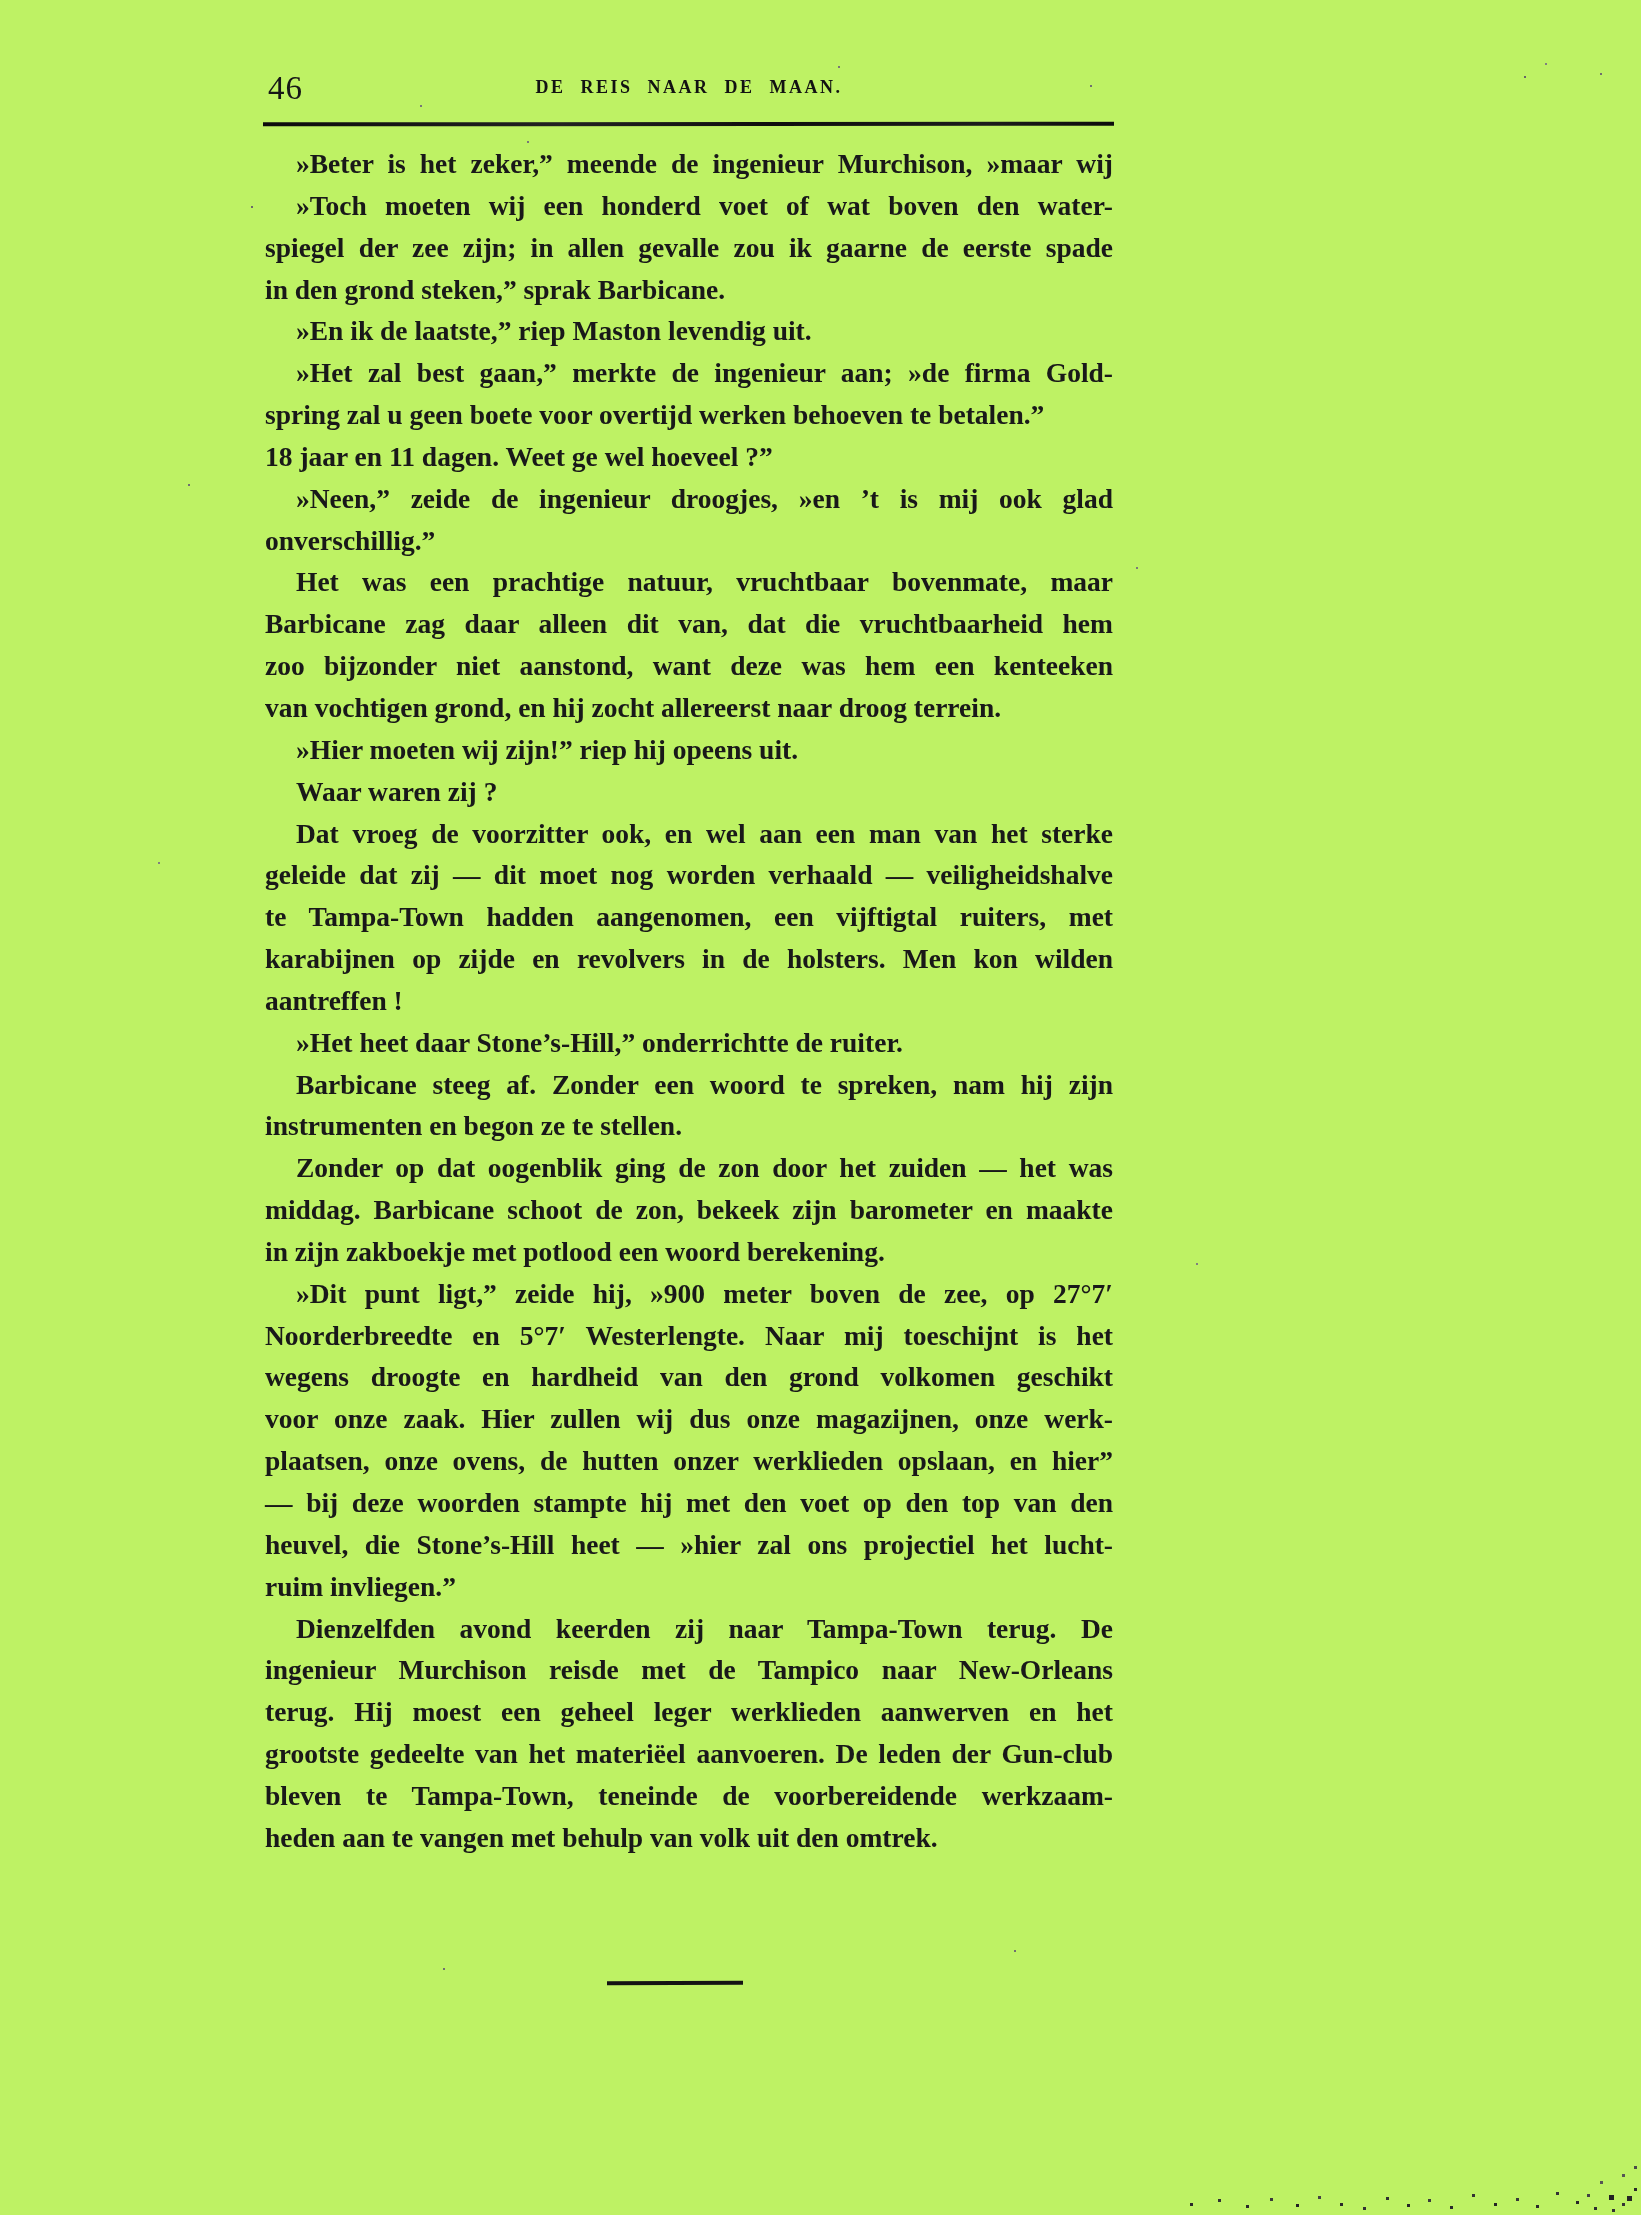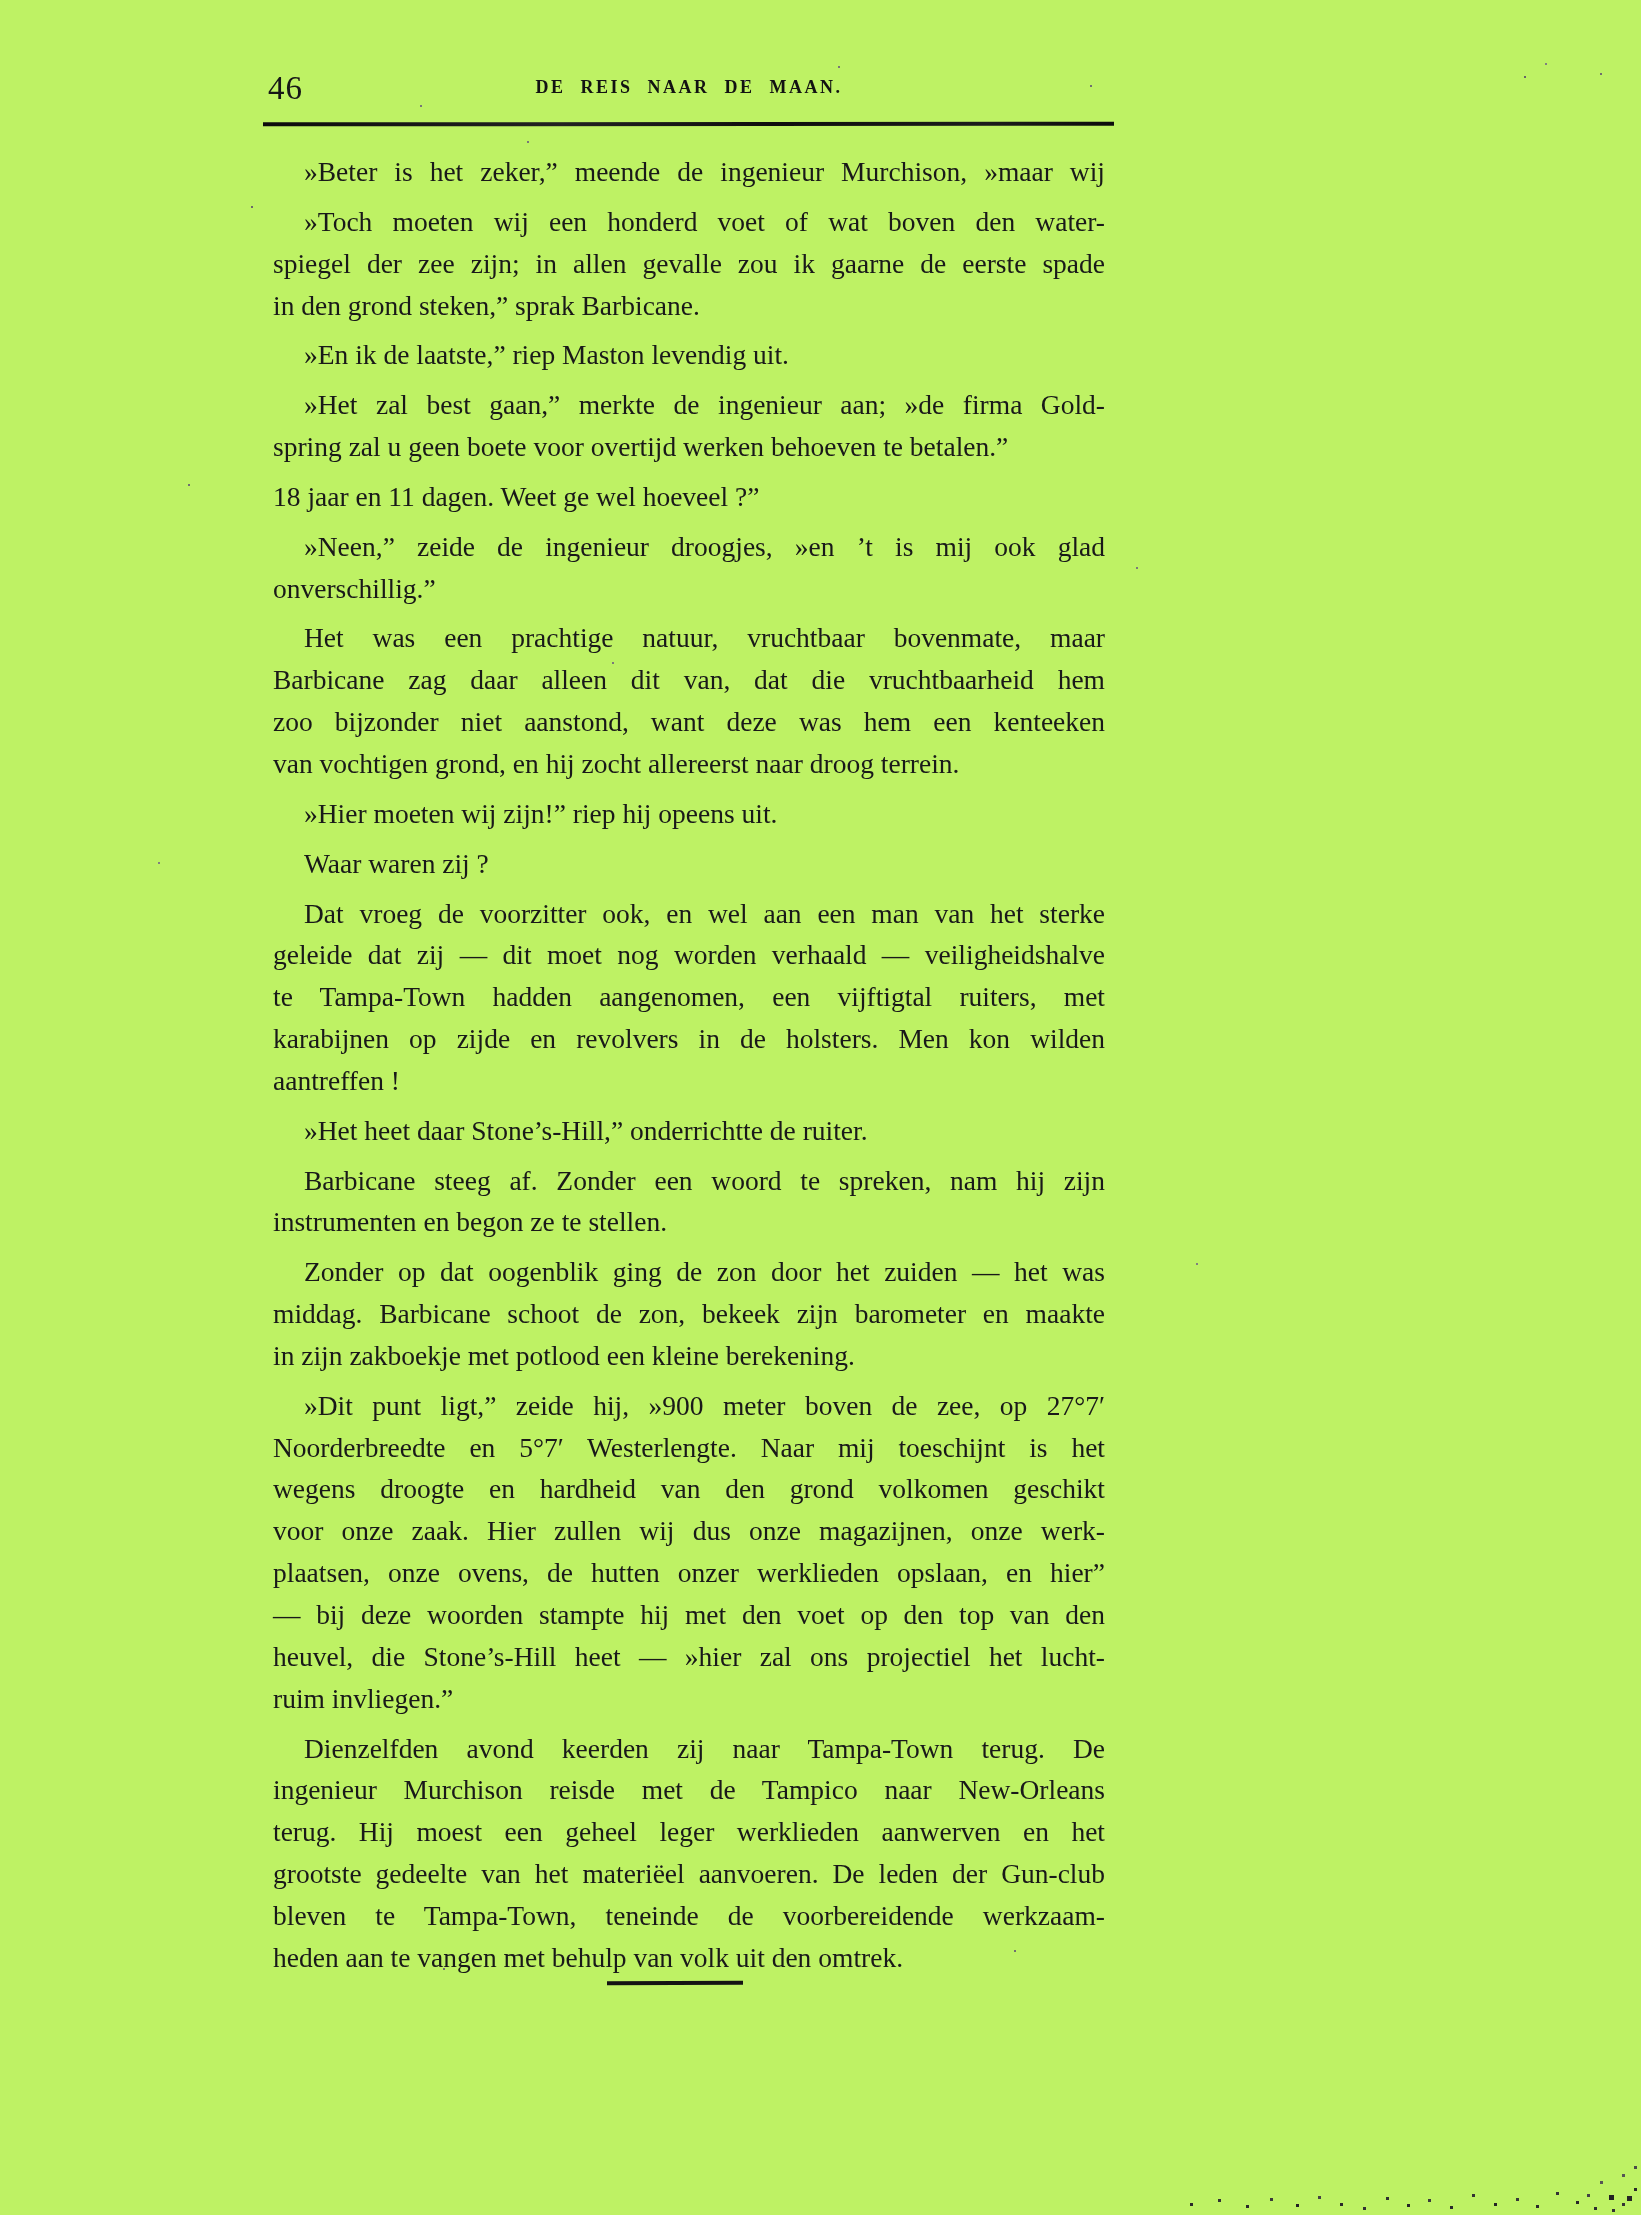--- a/index.html
+++ b/index.html
@@ -29,21 +29,21 @@
     position: absolute; left: 263px; top: 122px; width: 851px; height: 3.5px;
     background: linear-gradient(to right, #0c0c0c 0%, #222 35%, #0e0e0e 60%, #1c1c1c 85%, #0c0c0c 100%);
     transform: rotate(-0.05deg);
   }
 
   
   .body-text {
     position: absolute; left: 265px; top: 143px; width: 848px;
     font-size: 27.5px; line-height: 41.85px; color: #191919;
   }
-  .para { margin: 8px; }
+  .para { margin: 0; font-weight: bold; }
   .line {
     text-align: justify;
     text-align-last: justify;
     text-justify: inter-word;
     white-space: normal;
   }
   .line.first { text-indent: 31px; }
   .line.last { text-align-last: left; }
 
   
@@ -135,21 +135,21 @@
       <div class="para">
         <div class="line first last">»Het heet daar Stone’s-Hill,” onderrichtte de ruiter.</div>
       </div>
       <div class="para">
         <div class="line first">Barbicane steeg af. Zonder een woord te spreken, nam hij zijn</div>
         <div class="line last">instrumenten en begon ze te stellen.</div>
       </div>
       <div class="para">
         <div class="line first">Zonder op dat oogenblik ging de zon door het zuiden — het was</div>
         <div class="line">middag. Barbicane schoot de zon, bekeek zijn barometer en maakte</div>
-        <div class="line last">in zijn zakboekje met potlood een kleine berekening.</div>
+        <div class="line last">in zijn zakboekje met potlood een woord berekening.</div>
       </div>
       <div class="para">
         <div class="line first">»Dit punt ligt,” zeide hij, »900 meter boven de zee, op 27°7′</div>
         <div class="line">Noorderbreedte en 5°7′ Westerlengte. Naar mij toeschijnt is het</div>
         <div class="line">wegens droogte en hardheid van den grond volkomen geschikt</div>
         <div class="line">voor onze zaak. Hier zullen wij dus onze magazijnen, onze werk-</div>
         <div class="line">plaatsen, onze ovens, de hutten onzer werklieden opslaan, en hier”</div>
         <div class="line">— bij deze woorden stampte hij met den voet op den top van den</div>
         <div class="line">heuvel, die Stone’s-Hill heet — »hier zal ons projectiel het lucht-</div>
         <div class="line last">ruim invliegen.”</div>

